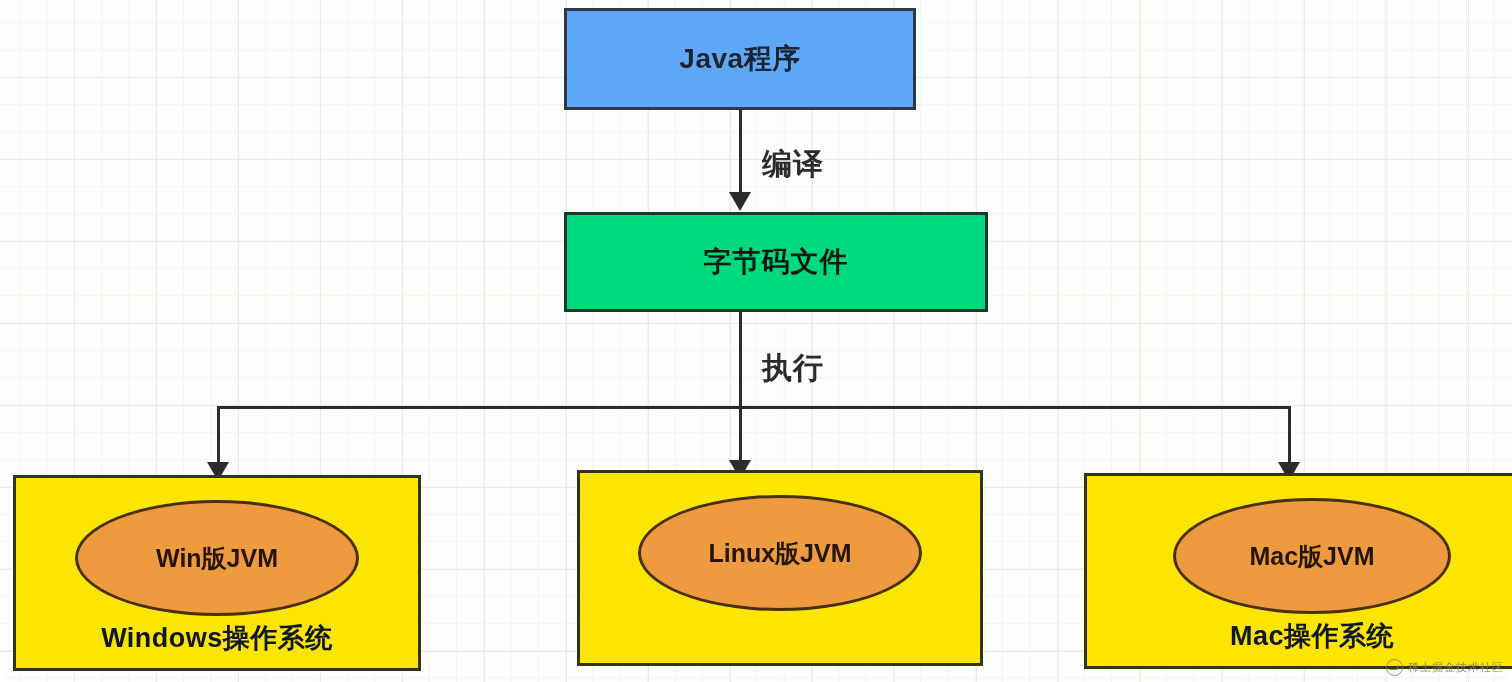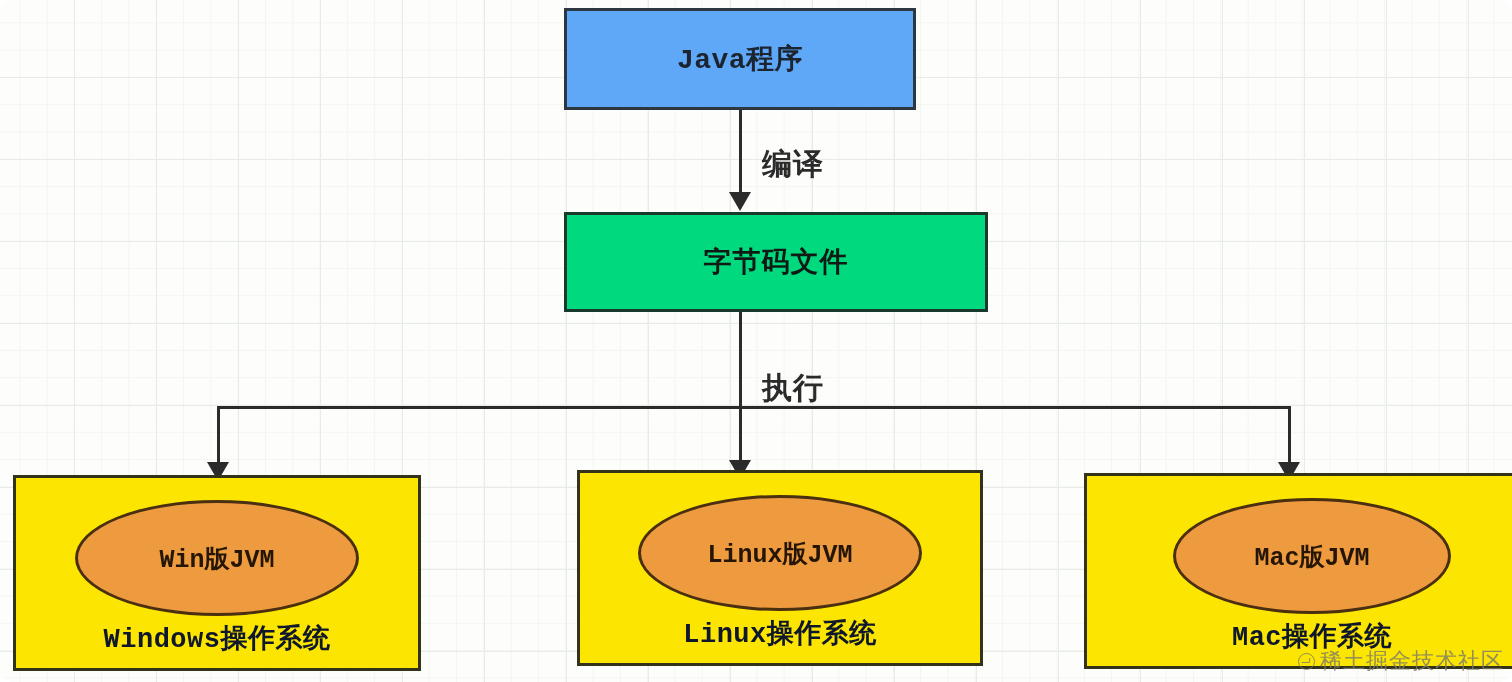--- a/index.html
+++ b/index.html
@@ -13,21 +13,21 @@
     height: 682px;
     overflow: hidden;
     background-color: #fdfefb;
     background-image:
       linear-gradient(to right, #e8ece6 1px, transparent 1px),
       linear-gradient(to bottom, #e8ece6 1px, transparent 1px),
       linear-gradient(to right, #f2f5f0 1px, transparent 1px),
       linear-gradient(to bottom, #f2f5f0 1px, transparent 1px);
     background-size: 82px 82px, 82px 82px, 27.3px 27.3px, 27.3px 27.3px;
     background-position: -8px -5px, -8px -5px, -8px -5px, -8px -5px;
-    font-family: Liberation Mono, monospace;
+    font-family: Liberation Sans, sans-serif;
     border-radius: 14px;
   }
 
   .node {
     position: absolute;
     box-sizing: border-box;
     display: flex;
     align-items: center;
     justify-content: center;
     text-align: center;
@@ -126,21 +126,21 @@
   }
 
   
   #watermark {
     position: absolute;
     right: 8px;
     bottom: 6px;
     display: flex;
     align-items: center;
     gap: 5px;
-    font-size: 22px;
+    font-size: 11px;
     color: #7b7b6a;
     opacity: 0.82;
     letter-spacing: 1px;
     white-space: nowrap;
     text-align: right;
   }
   #watermark .wm-logo {
     width: 15px; height: 15px;
     border-radius: 50%;
     border: 1.5px solid #7b7b6a;
@@ -169,21 +169,21 @@
 
   <div class="conn v-line" style="left:739px; top:110px; height:85px;"></div>
   <div class="arrow-head" style="left:729px; top:192px;"></div>
   <div class="edge-label" style="left:762px; top:144px;">编译</div>
 
   <div class="node" id="bytecode-box">
     <span>字节码文件</span>
   </div>
 
   <div class="conn v-line" style="left:739px; top:312px; height:95px;"></div>
-  <div class="edge-label" style="left:762px; top:368px;">执行</div>
+  <div class="edge-label" style="left:762px; top:348px;">执行</div>
 
   <div class="conn h-line" style="left:217px; top:406px; width:1074px;"></div>
 
   <div class="conn v-line" style="left:217px; top:406px; height:62px;"></div>
   <div class="arrow-head" style="left:207px; top:462px;"></div>
 
   <div class="conn v-line" style="left:739px; top:406px; height:62px;"></div>
   <div class="arrow-head" style="left:729px; top:460px;"></div>
 
   <div class="conn v-line" style="left:1288px; top:406px; height:62px;"></div>
@@ -193,21 +193,20 @@
     <div class="jvm-ellipse">
       <span>Win版JVM</span>
     </div>
     <div class="os-label">Windows操作系统</div>
   </div>
 
   <div class="os-box" id="os-box-linux">
     <div class="jvm-ellipse">
       <span>Linux版JVM</span>
     </div>
-    <div class="os-label">Linux操作系统</div>
   </div>
 
   <div class="os-box" id="os-box-mac">
     <div class="jvm-ellipse">
       <span>Mac版JVM</span>
     </div>
     <div class="os-label">Mac操作系统</div>
   </div>
 
   <div id="watermark">

